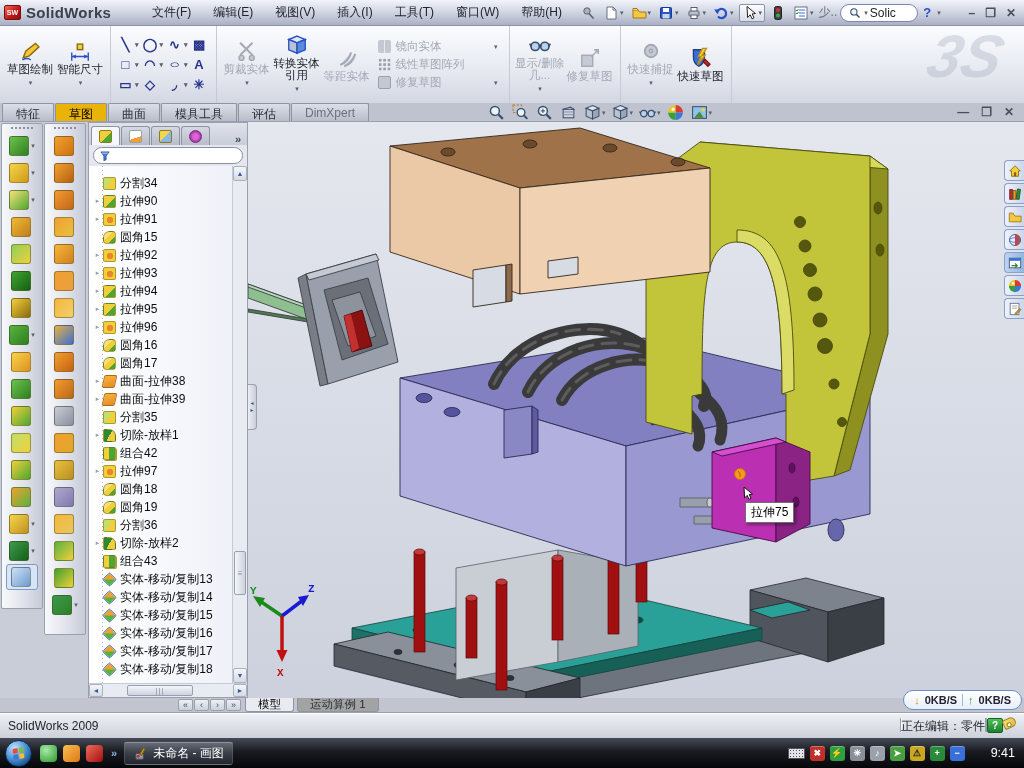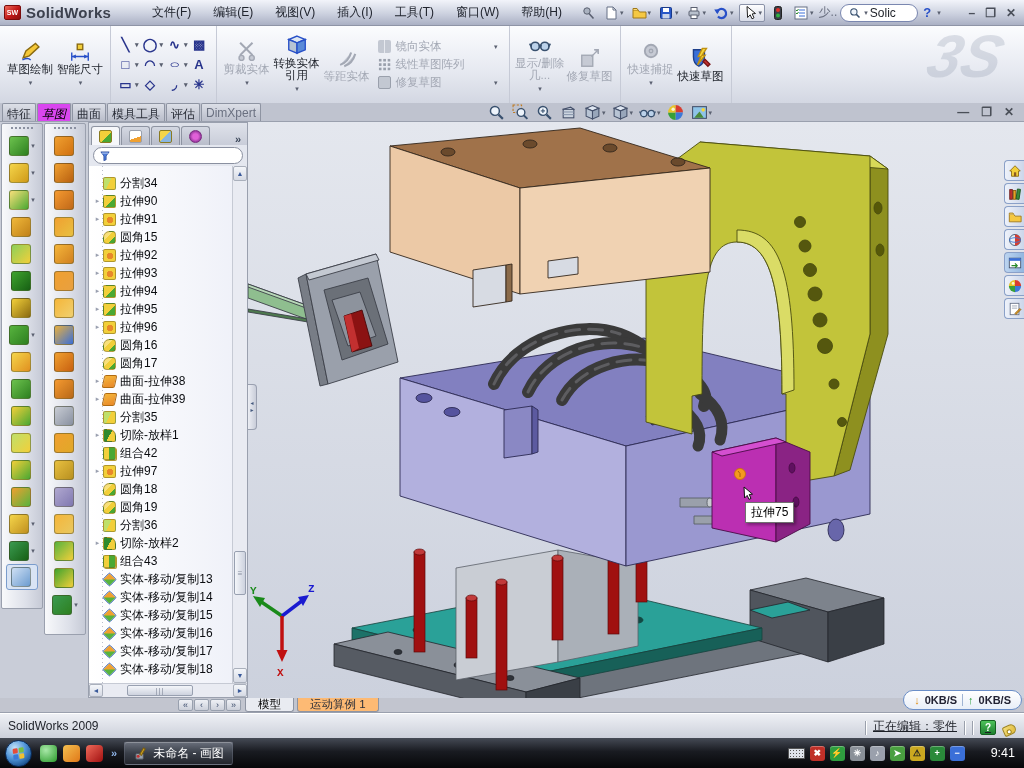--- a/index.html
+++ b/index.html
@@ -40,22 +40,22 @@
   .stack{display:flex;flex-direction:column;justify-content:center;gap:3px;}
   .srow{display:flex;align-items:center;gap:5px;font-size:11.5px;min-width:120px;}
   .srow .mi{width:13px;height:13px;flex:none;border-radius:2px;}
   .mi-mirror{background:linear-gradient(90deg,#c3c8d2 48%,#e6e9ef 48% 52%,#c3c8d2 52%);}
   .mi-pattern{background-image:radial-gradient(#9aa0ac 1.4px,transparent 1.5px);background-size:4.4px 4.4px;}
   .mi-move{background:#c3c8d2;border:1px solid #9aa0ac;}
   .srow .dd{margin-left:auto;}
 
   
   .tabstrip{height:19px;background:#bfc3cf;display:flex;align-items:flex-end;padding-left:2px;border-bottom:1px solid #9aa0ae;}
-  .ctab{height:18px;padding:2px 4px 0;margin-right:1px;background:linear-gradient(#dcdfe7,#b9bdca);border:1px solid #8e94a2;border-bottom:none;border-radius:2px 2px 0 0;color:#2a2e38;}
-  .ctab.active{background:#d946ef;color:#000;font-style:italic;}
+  .ctab{height:18px;padding:2px 13px 0;margin-right:1px;background:linear-gradient(#dcdfe7,#b9bdca);border:1px solid #8e94a2;border-bottom:none;border-radius:2px 2px 0 0;color:#2a2e38;}
+  .ctab.active{background:#eab308;color:#000;}
   .ctab.dim{color:#6a7080;}
 
   
   .main{height:576px;display:flex;position:relative;background:#c9cdd8;}
   .lefttools{width:88px;display:flex;gap:1px;padding:1px;}
   .ltcol{width:42px;background:linear-gradient(90deg,#f8f9fb,#dde0e9 60%,#c6cad6);border:1px solid #9aa0ae;border-radius:2px;display:flex;flex-direction:column;align-items:center;padding-top:2px;}
   .grip{width:24px;height:4px;margin-bottom:2px;background-image:radial-gradient(#8a90a0 1px,transparent 1.2px);background-size:4px 4px;}
   .ltbtn{height:27px;display:flex;align-items:center;justify-content:center;gap:1px;width:100%;}
   .lt-ic{width:20px;height:20px;border-radius:3px;border:1px solid rgba(70,70,40,.45);background:linear-gradient(135deg,var(--c1),var(--c2));}
   .ltbtn.pressed{border:1px solid #7a9ccc;background:#d9e4f4;border-radius:3px;height:26px;width:32px;}
@@ -116,26 +116,26 @@
   .cursor{position:absolute;left:486px;top:358px;z-index:26;}
 
   .netoverlay{position:absolute;right:2px;top:690px;height:20px;border:1px solid #6a8ec8;border-radius:10px;background:linear-gradient(#ffffff,#e8eef8);display:flex;align-items:center;gap:5px;padding:0 10px;font-size:11px;font-weight:bold;color:#223;z-index:40;}
   .netoverlay .da{color:#e09018;}
   .netoverlay .ua{color:#28a038;}
   .netoverlay .nsep{width:1px;height:12px;background:#a0b4d4;}
 
   
   .doctabs{height:15px;background:#c2c5cf;display:flex;align-items:stretch;padding-left:178px;border-bottom:1px solid #9aa0ae;}
   .navbtn{width:15px;display:flex;align-items:center;justify-content:center;font-size:9px;color:#3a4a6a;background:linear-gradient(#eef0f5,#ccd0da);border:1px solid #98a0ae;border-radius:2px;margin-right:1px;}
-  .dtab{padding:0 12px;display:flex;align-items:center;font-size:11.5px;background:#fdba74;border:1px solid #8e94a2;border-top:none;border-radius:0 0 3px 3px;margin-left:3px;color:#2a2e38;}
+  .dtab{padding:0 12px;display:flex;align-items:center;font-size:11.5px;background:#a3a3a3;border:1px solid #8e94a2;border-top:none;border-radius:0 0 3px 3px;margin-left:3px;color:#2a2e38;}
   .dtab.active{background:#e9ebf1;color:#000;}
 
   
   .statusbar{height:25px;background:linear-gradient(#eef0f5,#ccd0da);border-top:1px solid #fff;display:flex;align-items:center;padding:0 8px;}
-  .statusbar .right{margin-left:auto;display:flex;align-items:flex-end;gap:7px;text-decoration:underline;}
+  .statusbar .right{margin-left:auto;display:flex;align-items:flex-start;}
   .ssep{width:1px;height:14px;background:#9aa0ac;box-shadow:1px 0 0 #fff;}
   .qbox{width:16px;height:15px;background:linear-gradient(#4ec25a,#1e8030);border:1px solid #156020;border-radius:2px;color:#fff;font-size:10px;font-weight:bold;display:flex;align-items:center;justify-content:center;}
   .tagico{width:13px;height:10px;background:linear-gradient(135deg,#f5de7a,#dfb93a);border:1px solid #a08418;border-radius:2px 5px 5px 2px;transform:rotate(-24deg);position:relative;}
   .tagico::after{content:"";position:absolute;left:2px;top:3px;width:3px;height:3px;border-radius:50%;background:#fff;border:1px solid #a08418;}
 
   
   .taskbar{height:30px;background:linear-gradient(#454a55,#191b21 45%,#060709);display:flex;align-items:center;color:#fff;position:relative;}
   .orb{width:36px;height:30px;display:flex;align-items:center;justify-content:center;}
   .orbc{width:27px;height:27px;border-radius:50%;background:radial-gradient(circle at 35% 28%,#c2e2fa,#4f94d8 45%,#11447e 85%);border:1px solid #0a2c5c;display:flex;align-items:center;justify-content:center;}
   .flag{width:11px;height:11px;display:grid;grid-template-columns:1fr 1fr;gap:1px;transform:rotate(-6deg) skewY(-4deg);}

